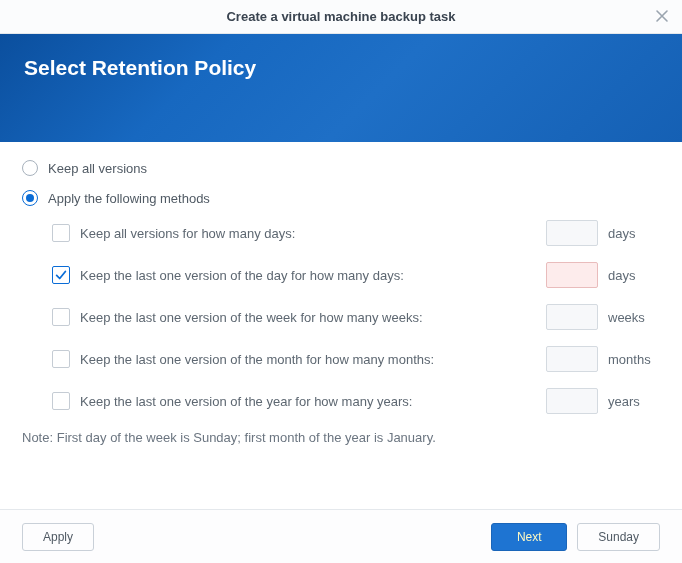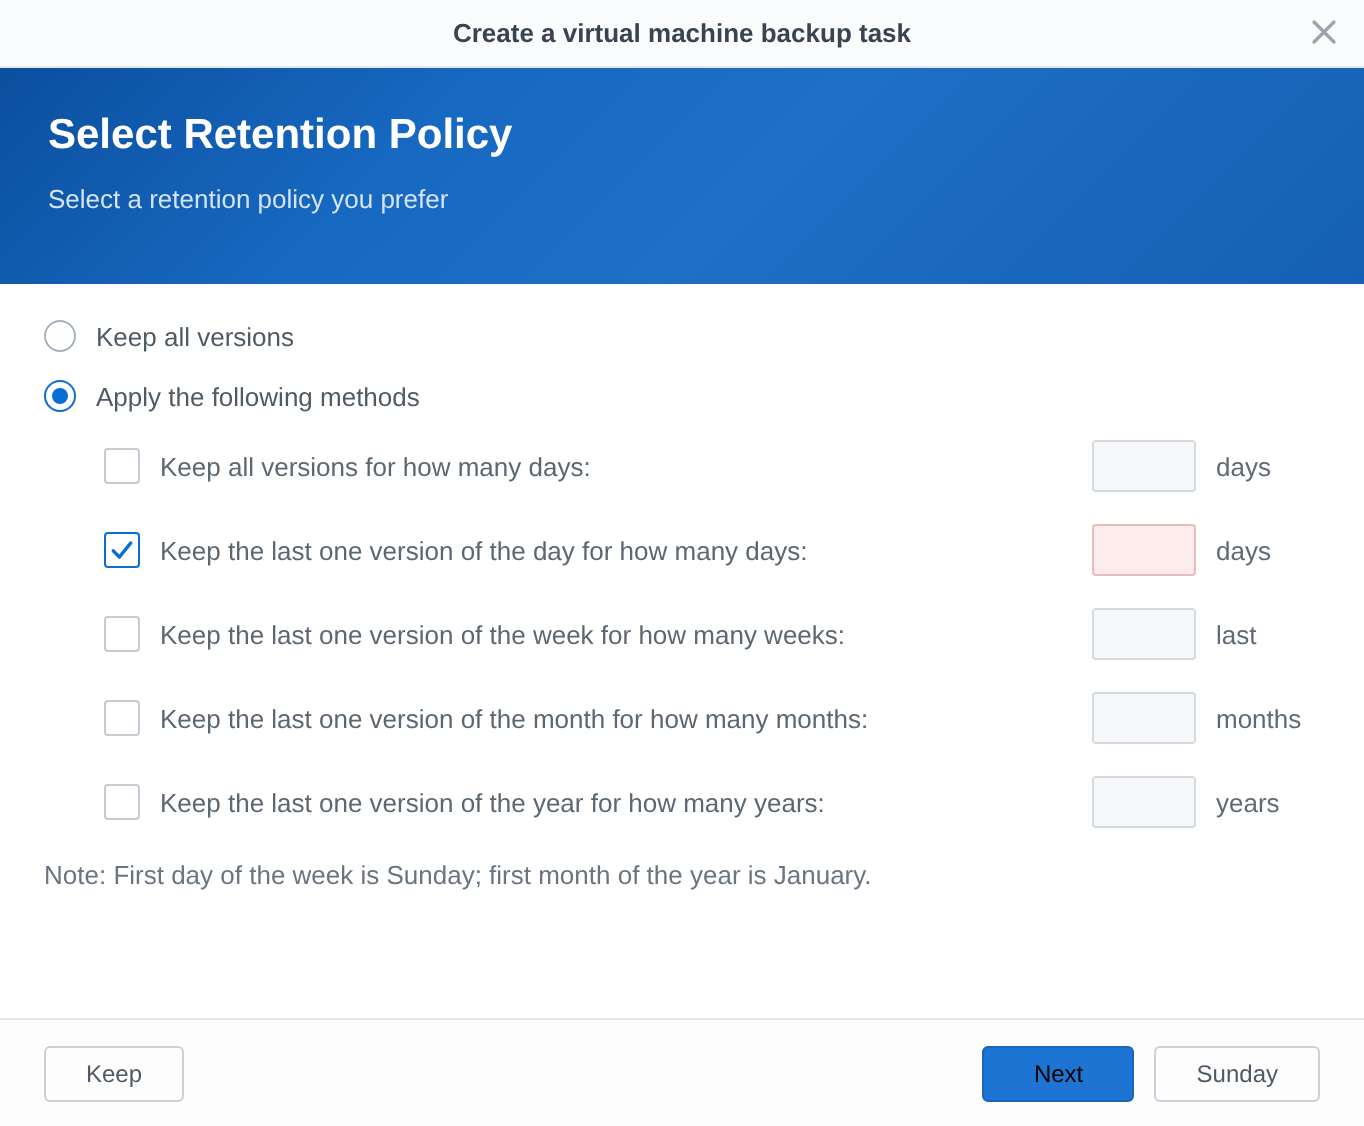--- a/index.html
+++ b/index.html
@@ -160,42 +160,41 @@
   font-size: 12px;
   color: #505a64;
   cursor: pointer;
   display: inline-flex;
   align-items: center;
   justify-content: center;
 }
 .btn-primary {
   background: #1e74d2;
   border-color: #1a65b9;
-  color: #000000;
+  color: #fef9c3;
   min-width: 76px;
   margin-left: 40px;
 }
 .footer-spacer { flex: 1; }
 .footer .btn + .btn { margin-left: 10px; }
 </style>
 </head>
 <body>
 
 <div class="titlebar">
   <span class="titlebar-title">Create a virtual machine backup task</span>
   <span class="close-icon">
     <svg viewBox="0 0 16 16">
         <path d="M3 3 L13 13 M13 3 L3 13" stroke="currentColor" stroke-width="1.6" fill="none" stroke-linecap="round"></path>
       </svg>
   </span>
 </div>
 
 <div class="banner">
   <div class="banner-title">Select Retention Policy</div>
-  <div class="banner-subtitle">Select a retention policy you prefer</div>
 </div>
 
 <div class="content">
 
   <div class="radio-row">
     <span class="radio-outer"></span>
     <span>Keep all versions</span>
   </div>
 
   <div class="radio-row">
@@ -222,21 +221,21 @@
       </span>
       <span class="method-label">Keep the last one version of the day for how many days:</span>
       <input class="num-input error" value="" style="">
       <span class="unit">days</span>
     </div>
 
     <div class="method-row">
       <span class="checkbox"></span>
       <span class="method-label">Keep the last one version of the week for how many weeks:</span>
       <input class="num-input" value="" style="">
-      <span class="unit">last</span>
+      <span class="unit">weeks</span>
     </div>
 
     <div class="method-row">
       <span class="checkbox"></span>
       <span class="method-label">Keep the last one version of the month for how many months:</span>
       <input class="num-input" value="" style="">
       <span class="unit">months</span>
     </div>
 
     <div class="method-row">
@@ -248,17 +247,17 @@
 
   </div>
 
   <div class="note">
     <span class="note-prefix">Note:</span><span> First day of the week is Sunday; first month of the year is January.</span>
   </div>
 
 </div>
 
 <div class="footer">
-  <button class="btn">Keep</button>
+  <button class="btn">Apply</button>
   <span class="footer-spacer"></span>
   <button class="btn btn-primary">Next</button>
   <button class="btn">Sunday</button>
 </div>
 
 </body></html>

